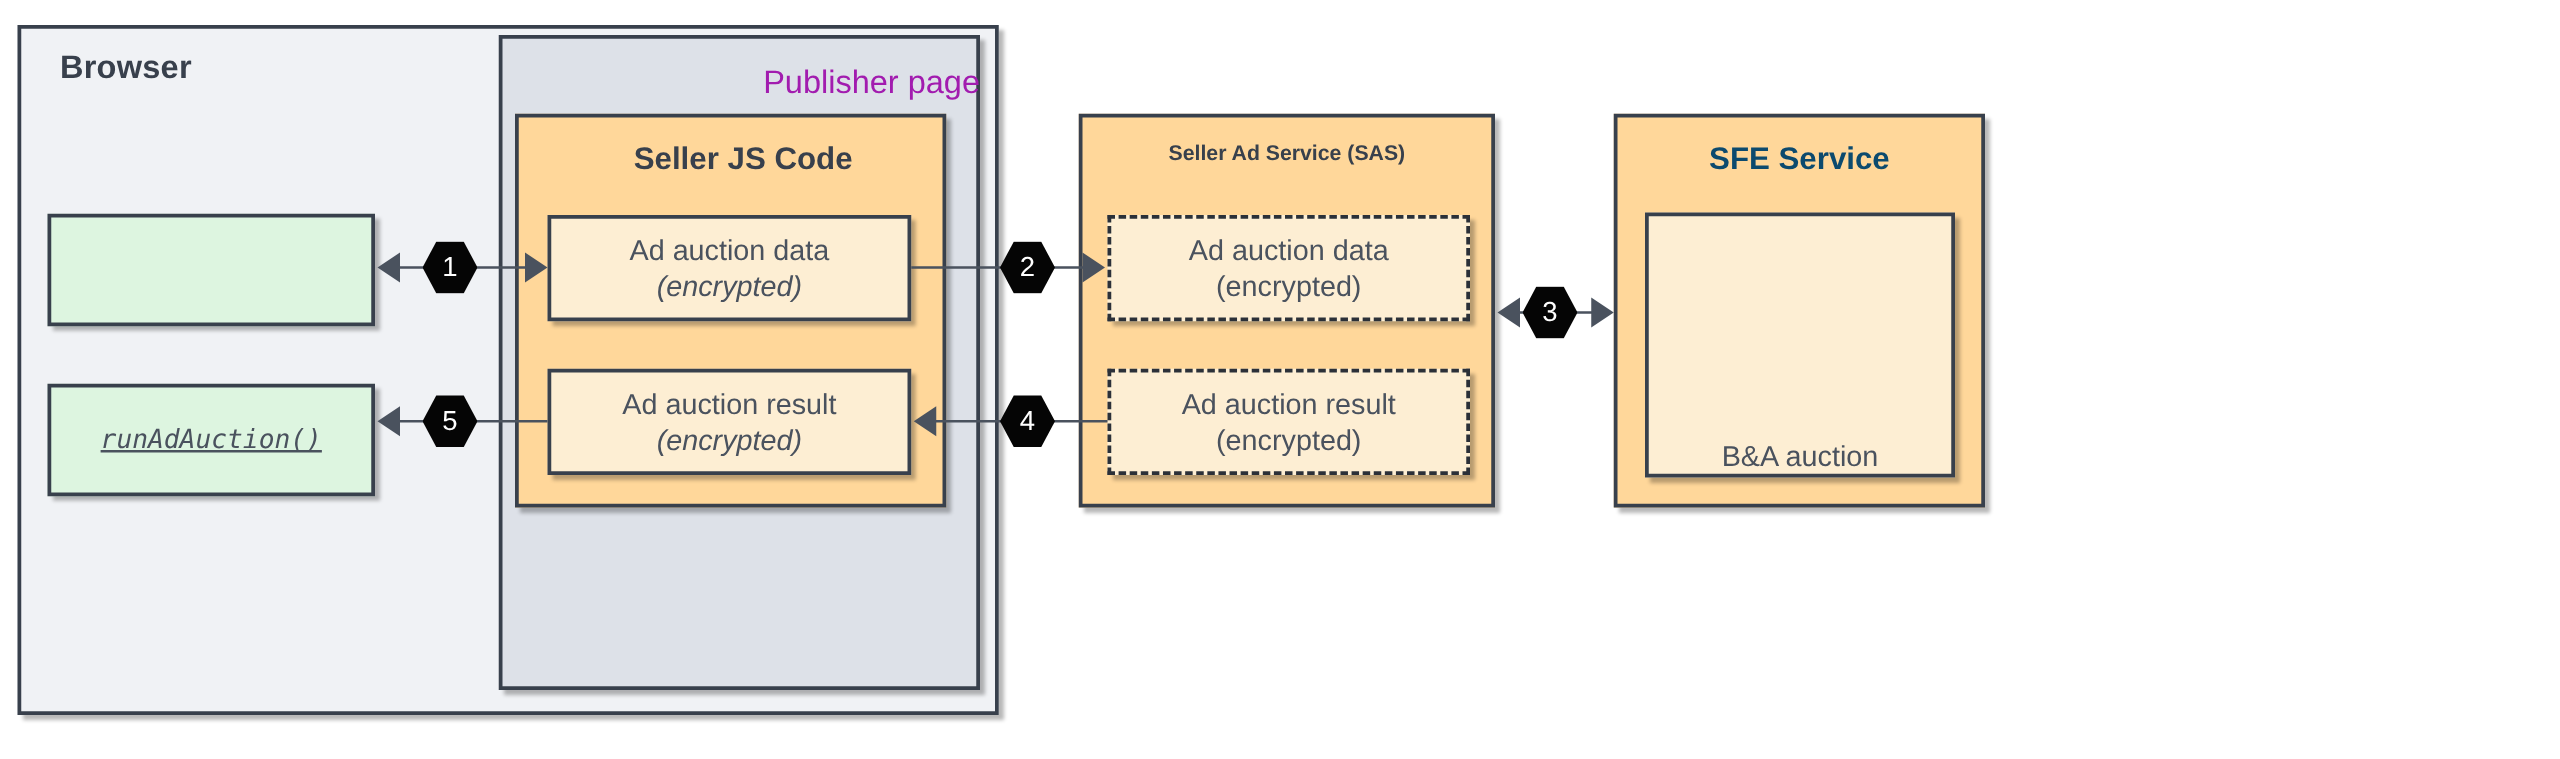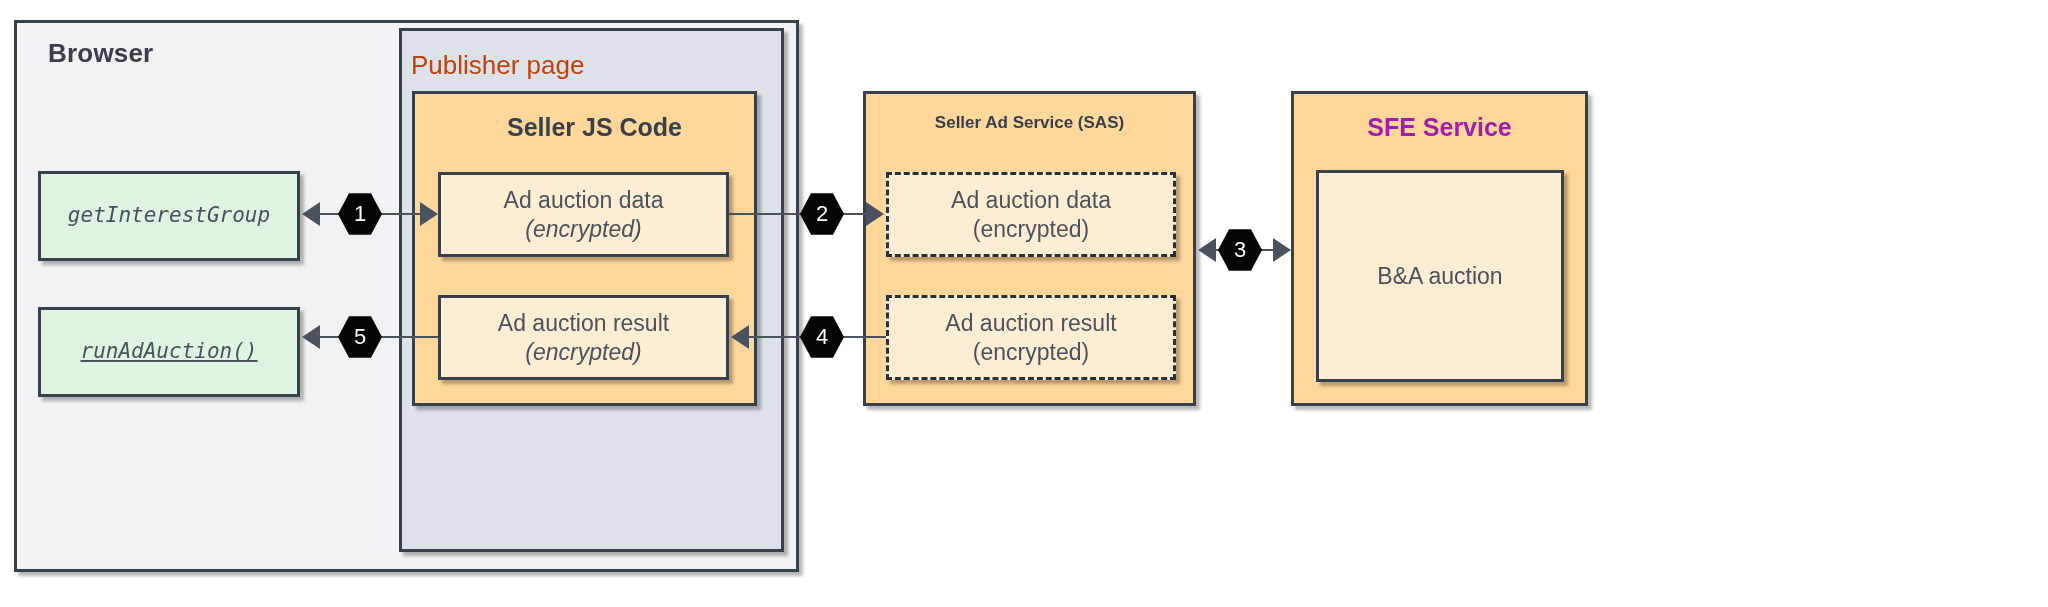--- a/index.html
+++ b/index.html
@@ -10,33 +10,33 @@
 
   
   .shadow{box-shadow:4px 4px 3px rgba(0,0,0,0.28);}
 
   .browser{left:14px;top:20px;width:785px;height:552px;
            background:#f0f2f5;border:3px solid #38404c;}
   .browser-title{left:48px;top:38px;font-size:26px;font-weight:bold;color:#38404c;letter-spacing:.2px;}
 
   .pub{left:399px;top:28px;width:385px;height:524px;
        background:#dde1e8;border:3px solid #38404c;}
-  .pub-title{left:399px;top:50px;width:385px;text-align:left;font-size:26px;color:#c2410c;padding-left:12px;}
+  .pub-title{left:399px;top:50px;width:385px;text-align:right;font-size:26px;color:#a21caf;padding-left:12px;}
 
   .sjs{left:412px;top:91px;width:345px;height:315px;
        background:#ffd79a;border:3px solid #38404c;}
   .sjs-title{left:412px;top:113px;width:345px;text-align:center;font-size:25px;font-weight:bold;color:#38404c;margin-left:10px;}
 
   .sas{left:863px;top:91px;width:333px;height:315px;
        background:#ffd79a;border:3px solid #38404c;}
   .sas-title{left:863px;top:113px;width:333px;text-align:center;font-size:17px;font-weight:bold;color:#38404c;}
 
   .sfe{left:1291px;top:91px;width:297px;height:315px;
        background:#ffd79a;border:3px solid #38404c;}
-  .sfe-title{left:1291px;top:113px;width:297px;text-align:center;font-size:25px;font-weight:bold;color:#a21caf;}
+  .sfe-title{left:1291px;top:113px;width:297px;text-align:center;font-size:25px;font-weight:bold;color:#0c4a6e;}
 
   
   .green{background:#ddf5e0;border:3px solid #38404c;
          display:flex;align-items:center;justify-content:center;text-align:center;
          font-family:"DejaVu Sans Mono", monospace;font-style:italic;font-size:21px;
          line-height:1.30;color:#4a525e;}
   .g1{left:38px;top:171px;width:262px;height:90px;}
   .g2{left:38px;top:307px;width:262px;height:90px;text-decoration:underline;}
 
   
@@ -50,21 +50,21 @@
 
   
   .dashed{background:#fdeed3;border:3px dashed #2b3038;
           display:flex;flex-direction:column;align-items:center;justify-content:center;
           text-align:center;font-size:23px;line-height:1.25;color:#4a525e;}
   .d1{left:886px;top:172px;width:290px;height:85px;}
   .d2{left:886px;top:295px;width:290px;height:85px;}
 
   .ba{left:1316px;top:170px;width:248px;height:212px;
       background:#fdeed3;border:3px solid #38404c;
-      display:flex;align-items:center;justify-content:center;
+      display:flex;align-items:flex-end;justify-content:center;
       font-size:23px;color:#4a525e;}
 
   
   .line{background:#4a525e;height:2px;}
 
   
   .arr{width:0;height:0;}
   .arr-l{border-top:12px solid transparent;border-bottom:12px solid transparent;border-right:18px solid #4a525e;}
   .arr-r{border-top:12px solid transparent;border-bottom:12px solid transparent;border-left:18px solid #4a525e;}
 
@@ -87,21 +87,20 @@
 <div class="abs sjs-title">Seller JS Code</div>
 
 <div class="abs sas shadow"></div>
 <div class="abs sas-title">Seller Ad Service (SAS)</div>
 
 <div class="abs sfe shadow"></div>
 <div class="abs sfe-title">SFE Service</div>
 
 <div class="abs green g1 shadow">
   <div>
-    <div>getInterestGroup</div>
   </div>
 </div>
 
 <div class="abs green g2 shadow">
   <div>
     <div>runAdAuction()</div>
   </div>
 </div>
 
 <div class="abs cream c1 shadow">

